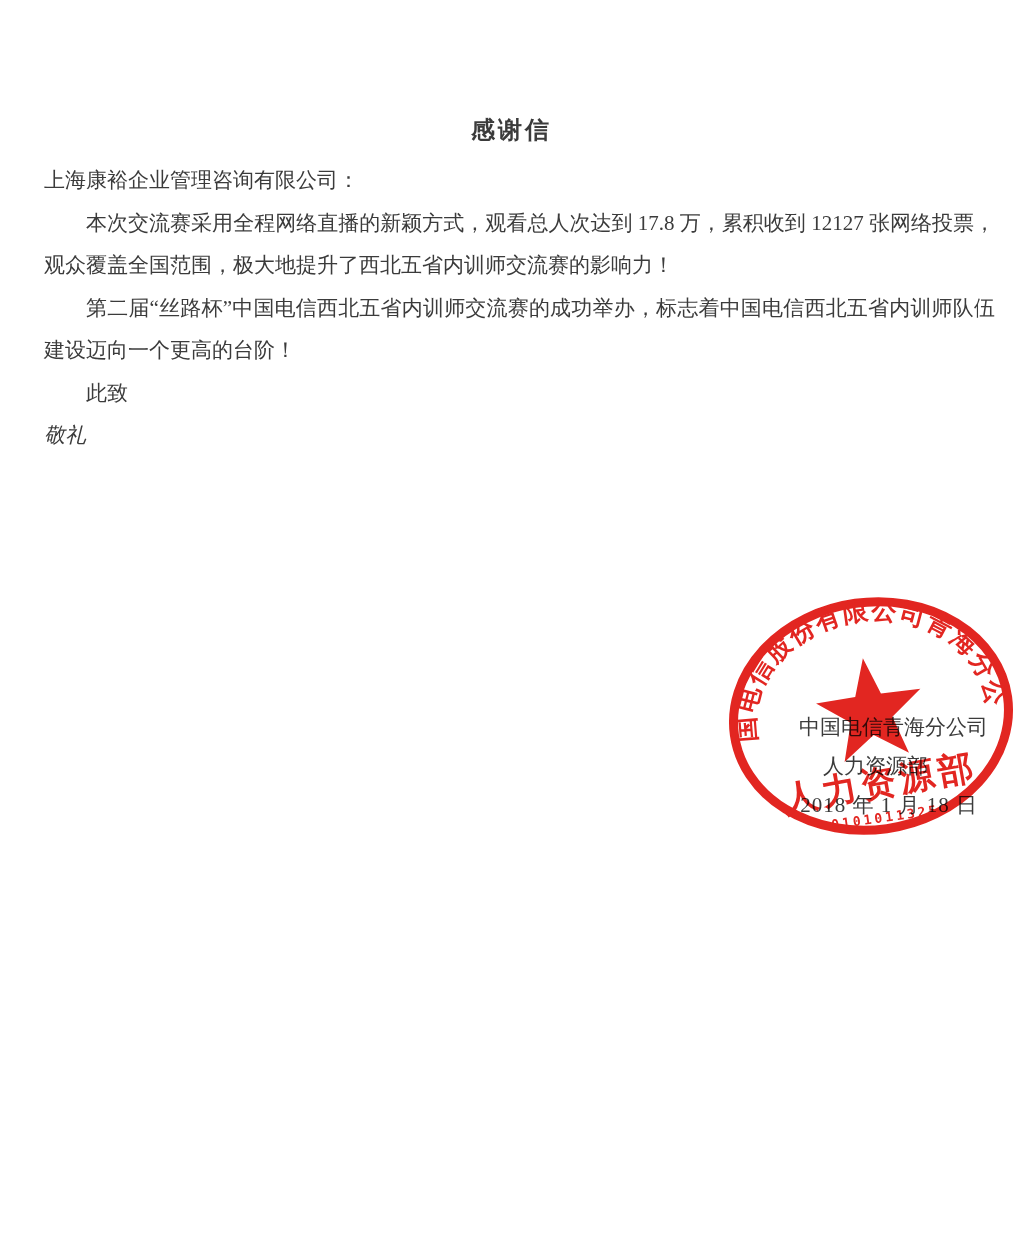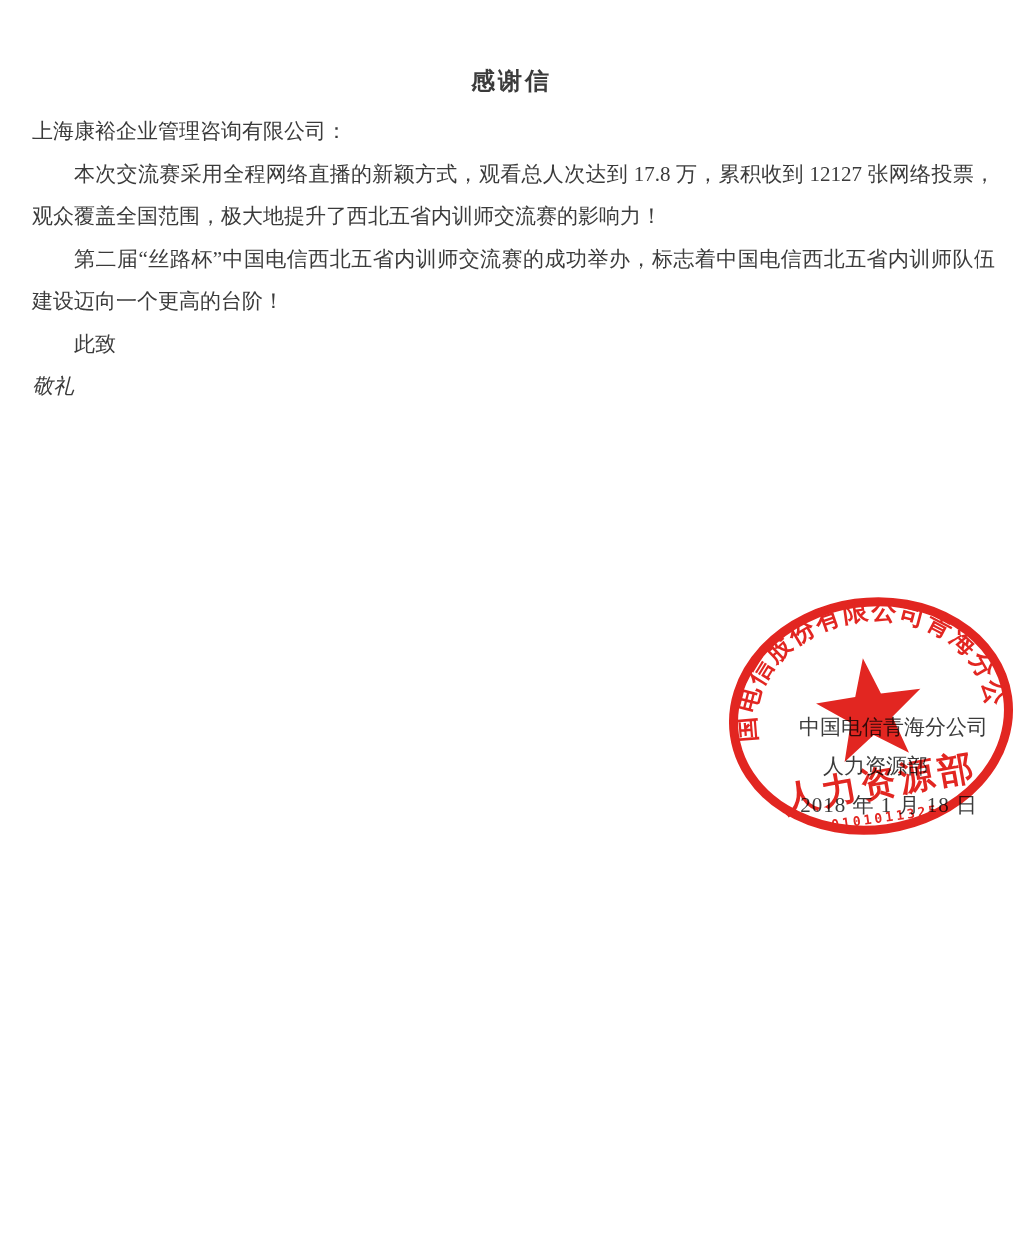--- a/index.html
+++ b/index.html
@@ -5,29 +5,29 @@
   html, body { margin:0; padding:0; background:#ffffff; }
   .page {
     position:relative;
     width:1023px; height:1250px;
     background:#ffffff;
     font-family:"Liberation Serif","DejaVu Serif",serif;
     color:var(--text-color,#3b3b3b);
     overflow:hidden;
   }
   .doc-title {
-    padding-top:66px;
+    padding-top:115px;
     text-align:center;
     font-size:24px;
     font-weight:bold;
     letter-spacing:3px;
     line-height:30px;
   }
   .letter-body {
-    margin:14px 28px 0 32px;
+    margin:14px 28px 0 44px;
     font-size:21px;
     line-height:42.5px;
     text-align:justify;
     text-justify:inter-ideograph;
   }
   .letter-body p { margin:0; }
   .para { text-indent:2em; }
   .salutation { text-indent:0; }
   .closing-zhi { text-indent:2em; }
   .closing-li { text-indent:0;font-style:italic; }

